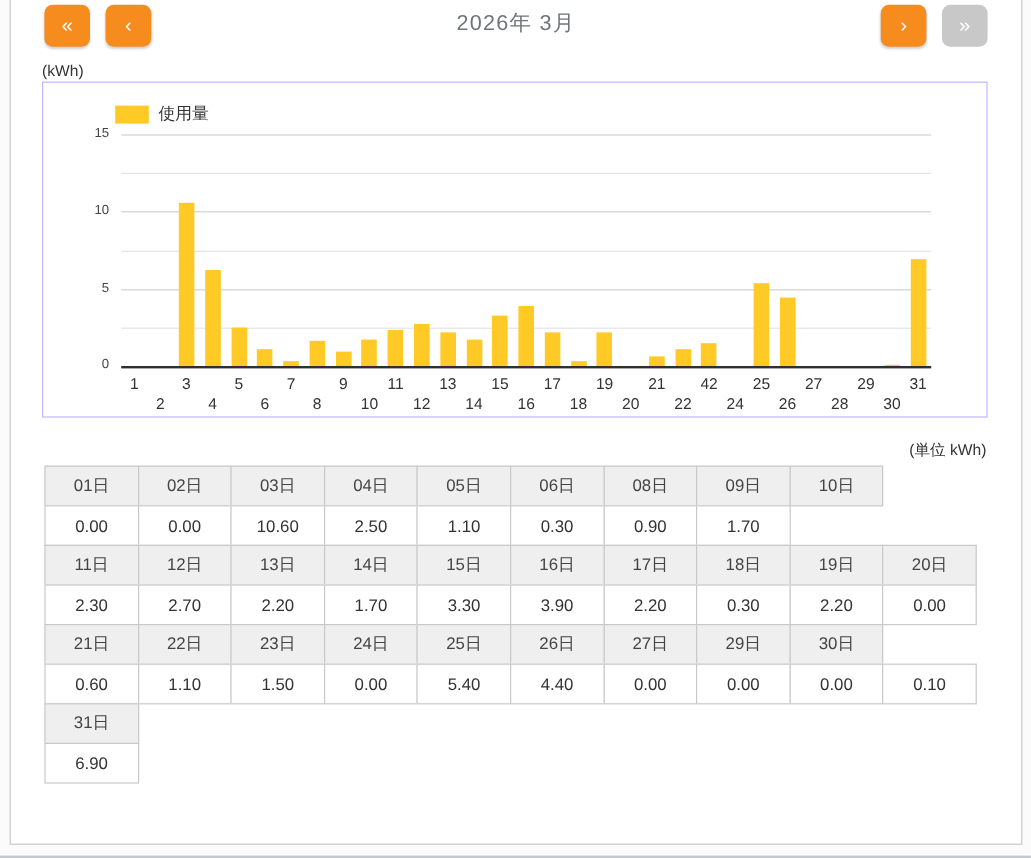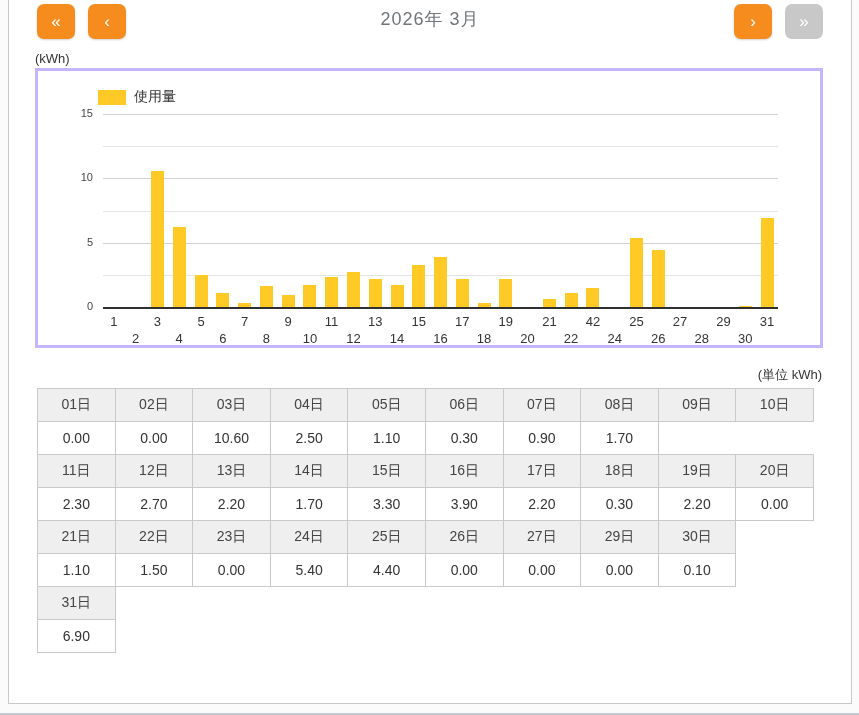--- a/index.html
+++ b/index.html
@@ -24,21 +24,21 @@
   }
   .nav-btn.disabled { background:#c8c8c8; cursor:default; box-shadow:none; }
   .page-title {
     position:absolute; top:7px; left:0; width:100%; text-align:center;
     font-size:18px; color:#70757a; letter-spacing:1px;
   }
   
   .kwh-label { position:absolute; left:26px; top:51px; font-size:13px; color:#333; }
   .chart-box {
     position:absolute; left:26px; top:68px; width:788px; height:280px;
-    border:3px solid #c4b5fd; background:#fff;
+    border:1px solid #c4b5fd; background:#fff;
   }
   .legend { position:absolute; left:60px; top:17px; display:flex; align-items:center; }
   .legend-swatch { width:28px; height:15px; background:#ffc926; margin-right:8px; }
   .legend-label { font-size:14px; color:#333; }
   .gridline { position:absolute; height:1px; background:#e4e4e4; }
   .gridline.major { background:#d2d2d2; }
   .axis-line { position:absolute; height:2px; background:#2f2f2f; }
   .y-tick { position:absolute; width:40px; text-align:right; font-size:11px; color:#444; }
   .bar { position:absolute; background:#ffc926; }
   .x-tick { position:absolute; width:26px; text-align:center; font-size:13px; color:#333; }
@@ -153,21 +153,20 @@
   <div class="unit-note">(単位 kWh)</div>
 
   <div class="usage-table" id="usage-table">
       <div class="t-row">
         <div class="t-cell head">01日</div>
         <div class="t-cell head">02日</div>
         <div class="t-cell head">03日</div>
         <div class="t-cell head">04日</div>
         <div class="t-cell head">05日</div>
         <div class="t-cell head">06日</div>
-        <div class="t-cell head">07日</div>
         <div class="t-cell head">08日</div>
         <div class="t-cell head">09日</div>
         <div class="t-cell head">10日</div>
       </div>
       <div class="t-row">
         <div class="t-cell">0.00</div>
         <div class="t-cell">0.00</div>
         <div class="t-cell">10.60</div>
         <div class="t-cell">2.50</div>
         <div class="t-cell">1.10</div>
@@ -204,20 +203,21 @@
         <div class="t-cell head">22日</div>
         <div class="t-cell head">23日</div>
         <div class="t-cell head">24日</div>
         <div class="t-cell head">25日</div>
         <div class="t-cell head">26日</div>
         <div class="t-cell head">27日</div>
         <div class="t-cell head">29日</div>
         <div class="t-cell head">30日</div>
       </div>
       <div class="t-row">
+        <div class="t-cell">0.60</div>
         <div class="t-cell">1.10</div>
         <div class="t-cell">1.50</div>
         <div class="t-cell">0.00</div>
         <div class="t-cell">5.40</div>
         <div class="t-cell">4.40</div>
         <div class="t-cell">0.00</div>
         <div class="t-cell">0.00</div>
         <div class="t-cell">0.00</div>
         <div class="t-cell">0.10</div>
       </div>

